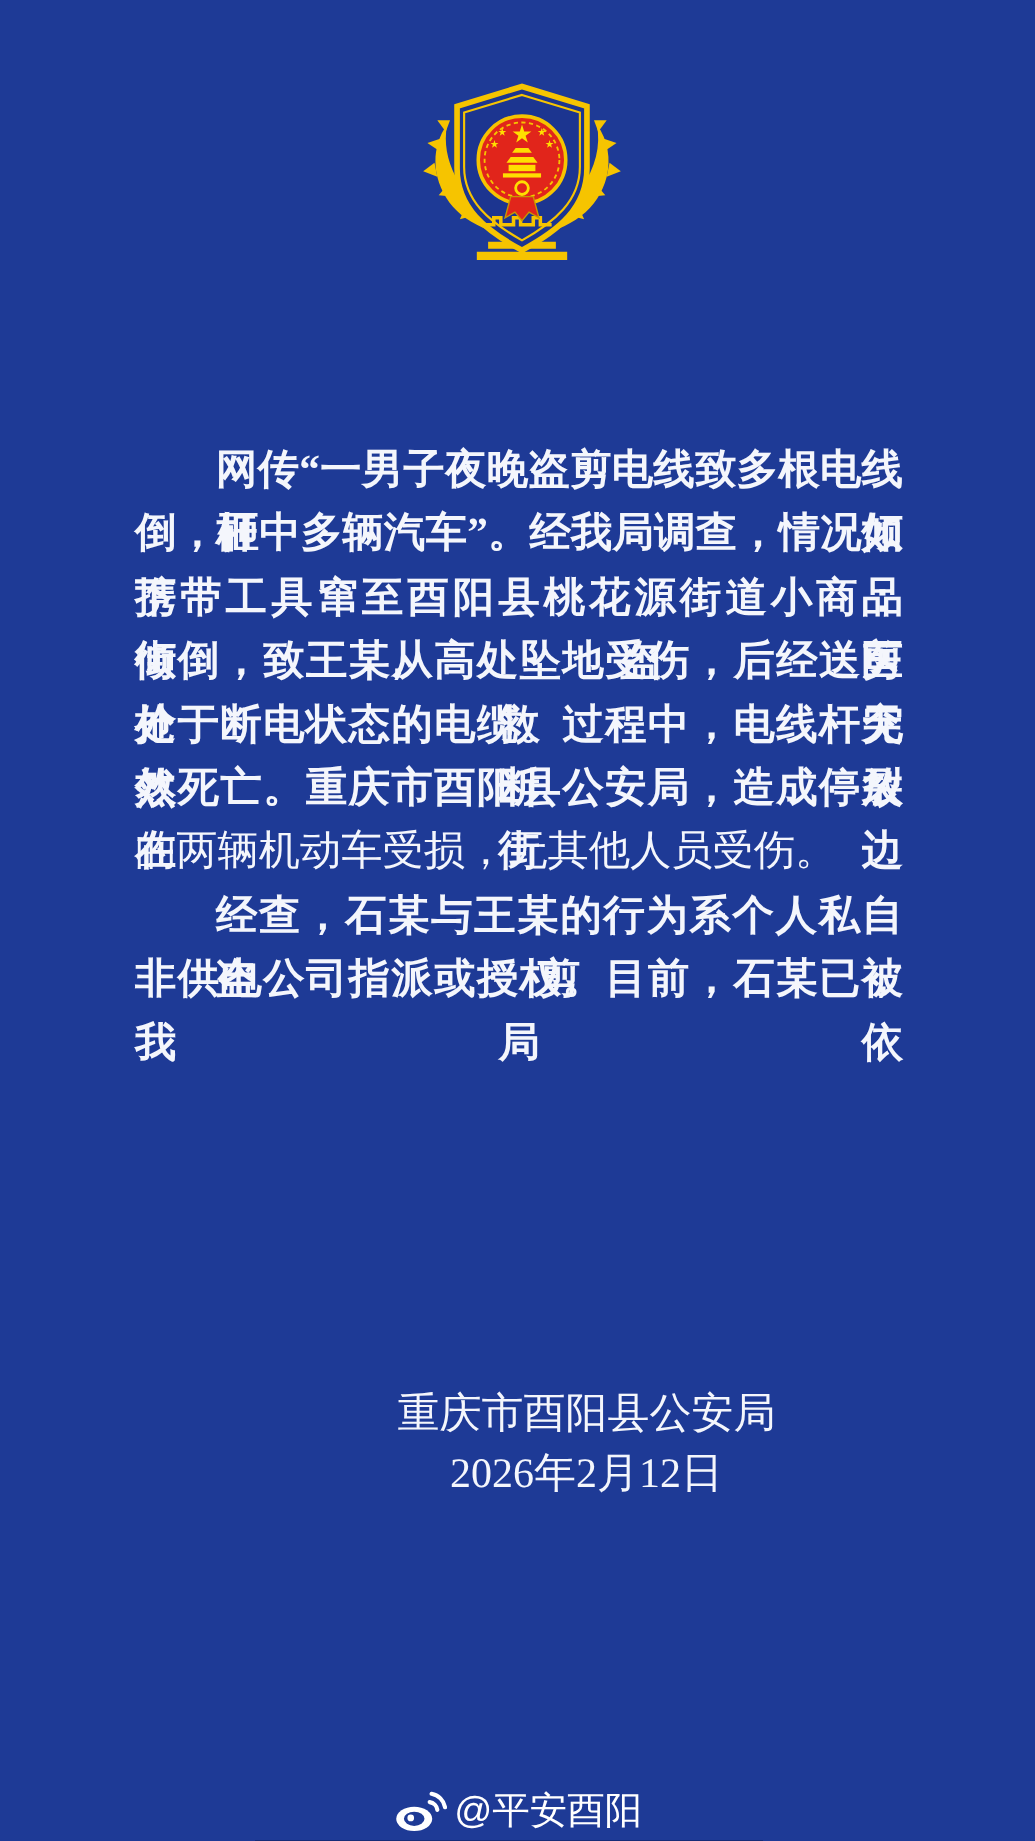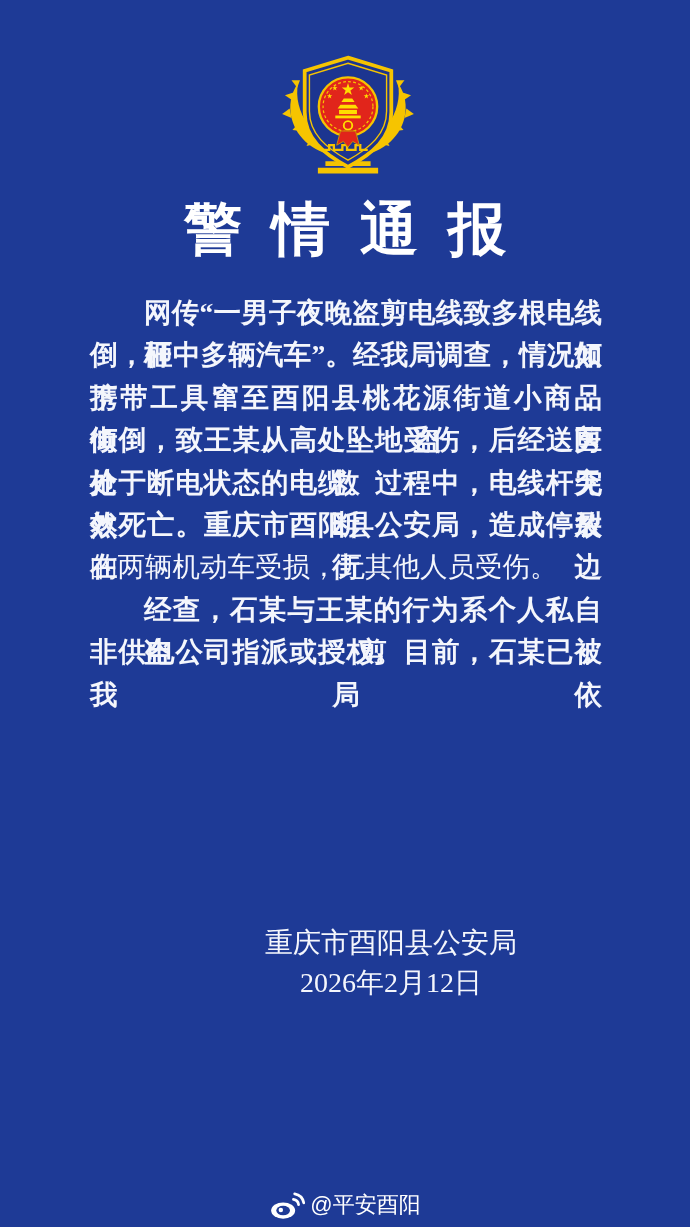--- a/index.html
+++ b/index.html
@@ -76,21 +76,21 @@
   .watermark {
     position: absolute;
     top: 1190px;
     left: 0;
     right: 0;
     display: flex;
     justify-content: center;
     align-items: center;
     gap: 5px;
     font-family: "Liberation Sans", "DejaVu Sans", sans-serif;
-    font-size: 22px;
+    font-size: 25px;
     color: #ffffff;
   }
   .watermark svg { display: block; }
 </style>
 </head>
 <body>
 
 <div class="page">
 
   <svg class="emblem" viewBox="0 0 160 136" xmlns="http://www.w3.org/2000/svg" aria-hidden="true">
@@ -129,21 +129,20 @@
 
     <path d="M73 53 h14 l-2.5 -3.5 h-9 Z" fill="#ffde00"></path>
     <path d="M69 60 h22 l-3 -4 h-16 Z" fill="#ffde00"></path>
     <rect x="70.5" y="61.5" width="19" height="4.5" fill="#ffde00"></rect>
     <rect x="66.5" y="67.5" width="27" height="3" fill="#ffde00"></rect>
 
     <circle cx="80" cy="78" r="4.5" fill="#e1251b" stroke="#ffde00" stroke-width="2"></circle>
     <path d="M72 84 L68 99 L75 95 L80 101 L85 95 L92 99 L88 84 Z" fill="#e1251b" stroke="#c99700" stroke-width="1"></path>
   </svg>
 
-  <h1 class="title">警情通报</h1>
 
   <div class="notice-body">
       <div class="line just indent">网传“一男子夜晚盗剪电线致多根电线杆倾</div>
       <div class="line just">倒，砸中多辆汽车”。经我局调查，情况如下：</div>
       <div class="line just">携带工具窜至酉阳县桃花源街道小商品街，盗剪</div>
       <div class="line just">倾倒，致王某从高处坠地受伤，后经送医抢救无</div>
       <div class="line just">处于断电状态的电缆。过程中，电线杆突然断裂</div>
       <div class="line just">效死亡。重庆市酉阳县公安局，造成停放在街边</div>
       <div class="line nofill">的两辆机动车受损，无其他人员受伤。</div>
       <div class="line just indent">经查，石某与王某的行为系个人私自盗剪，</div>

